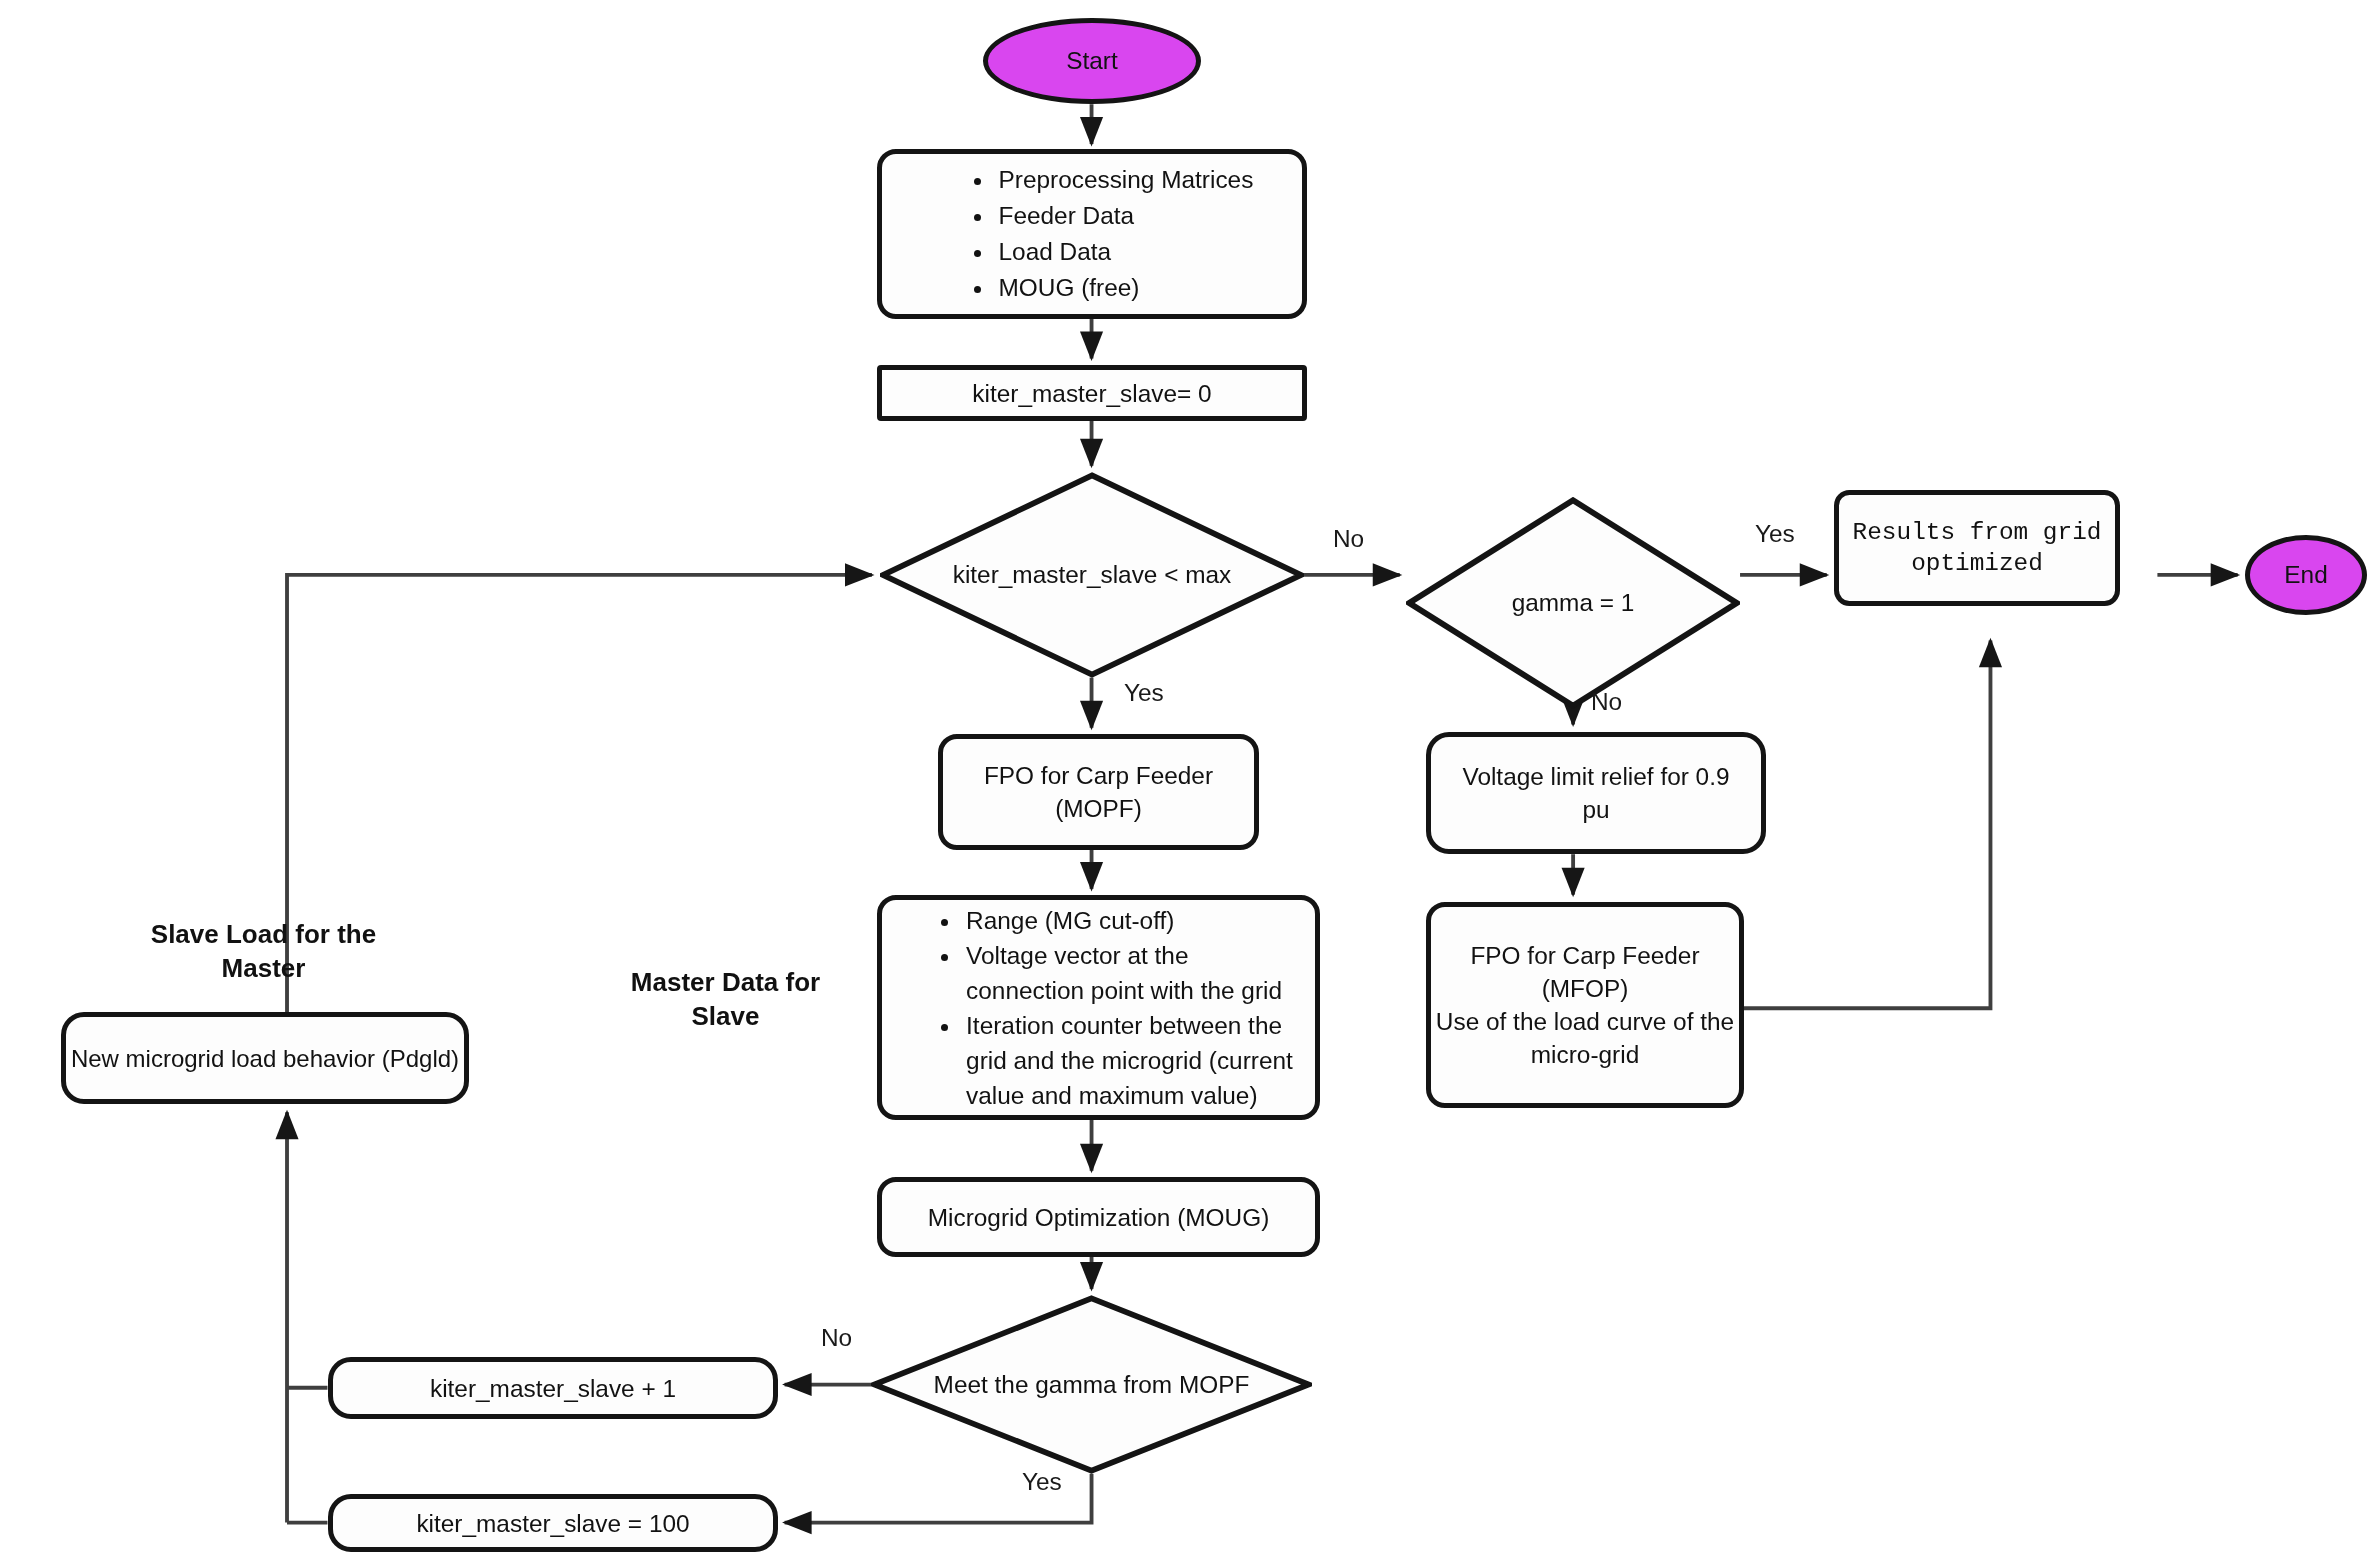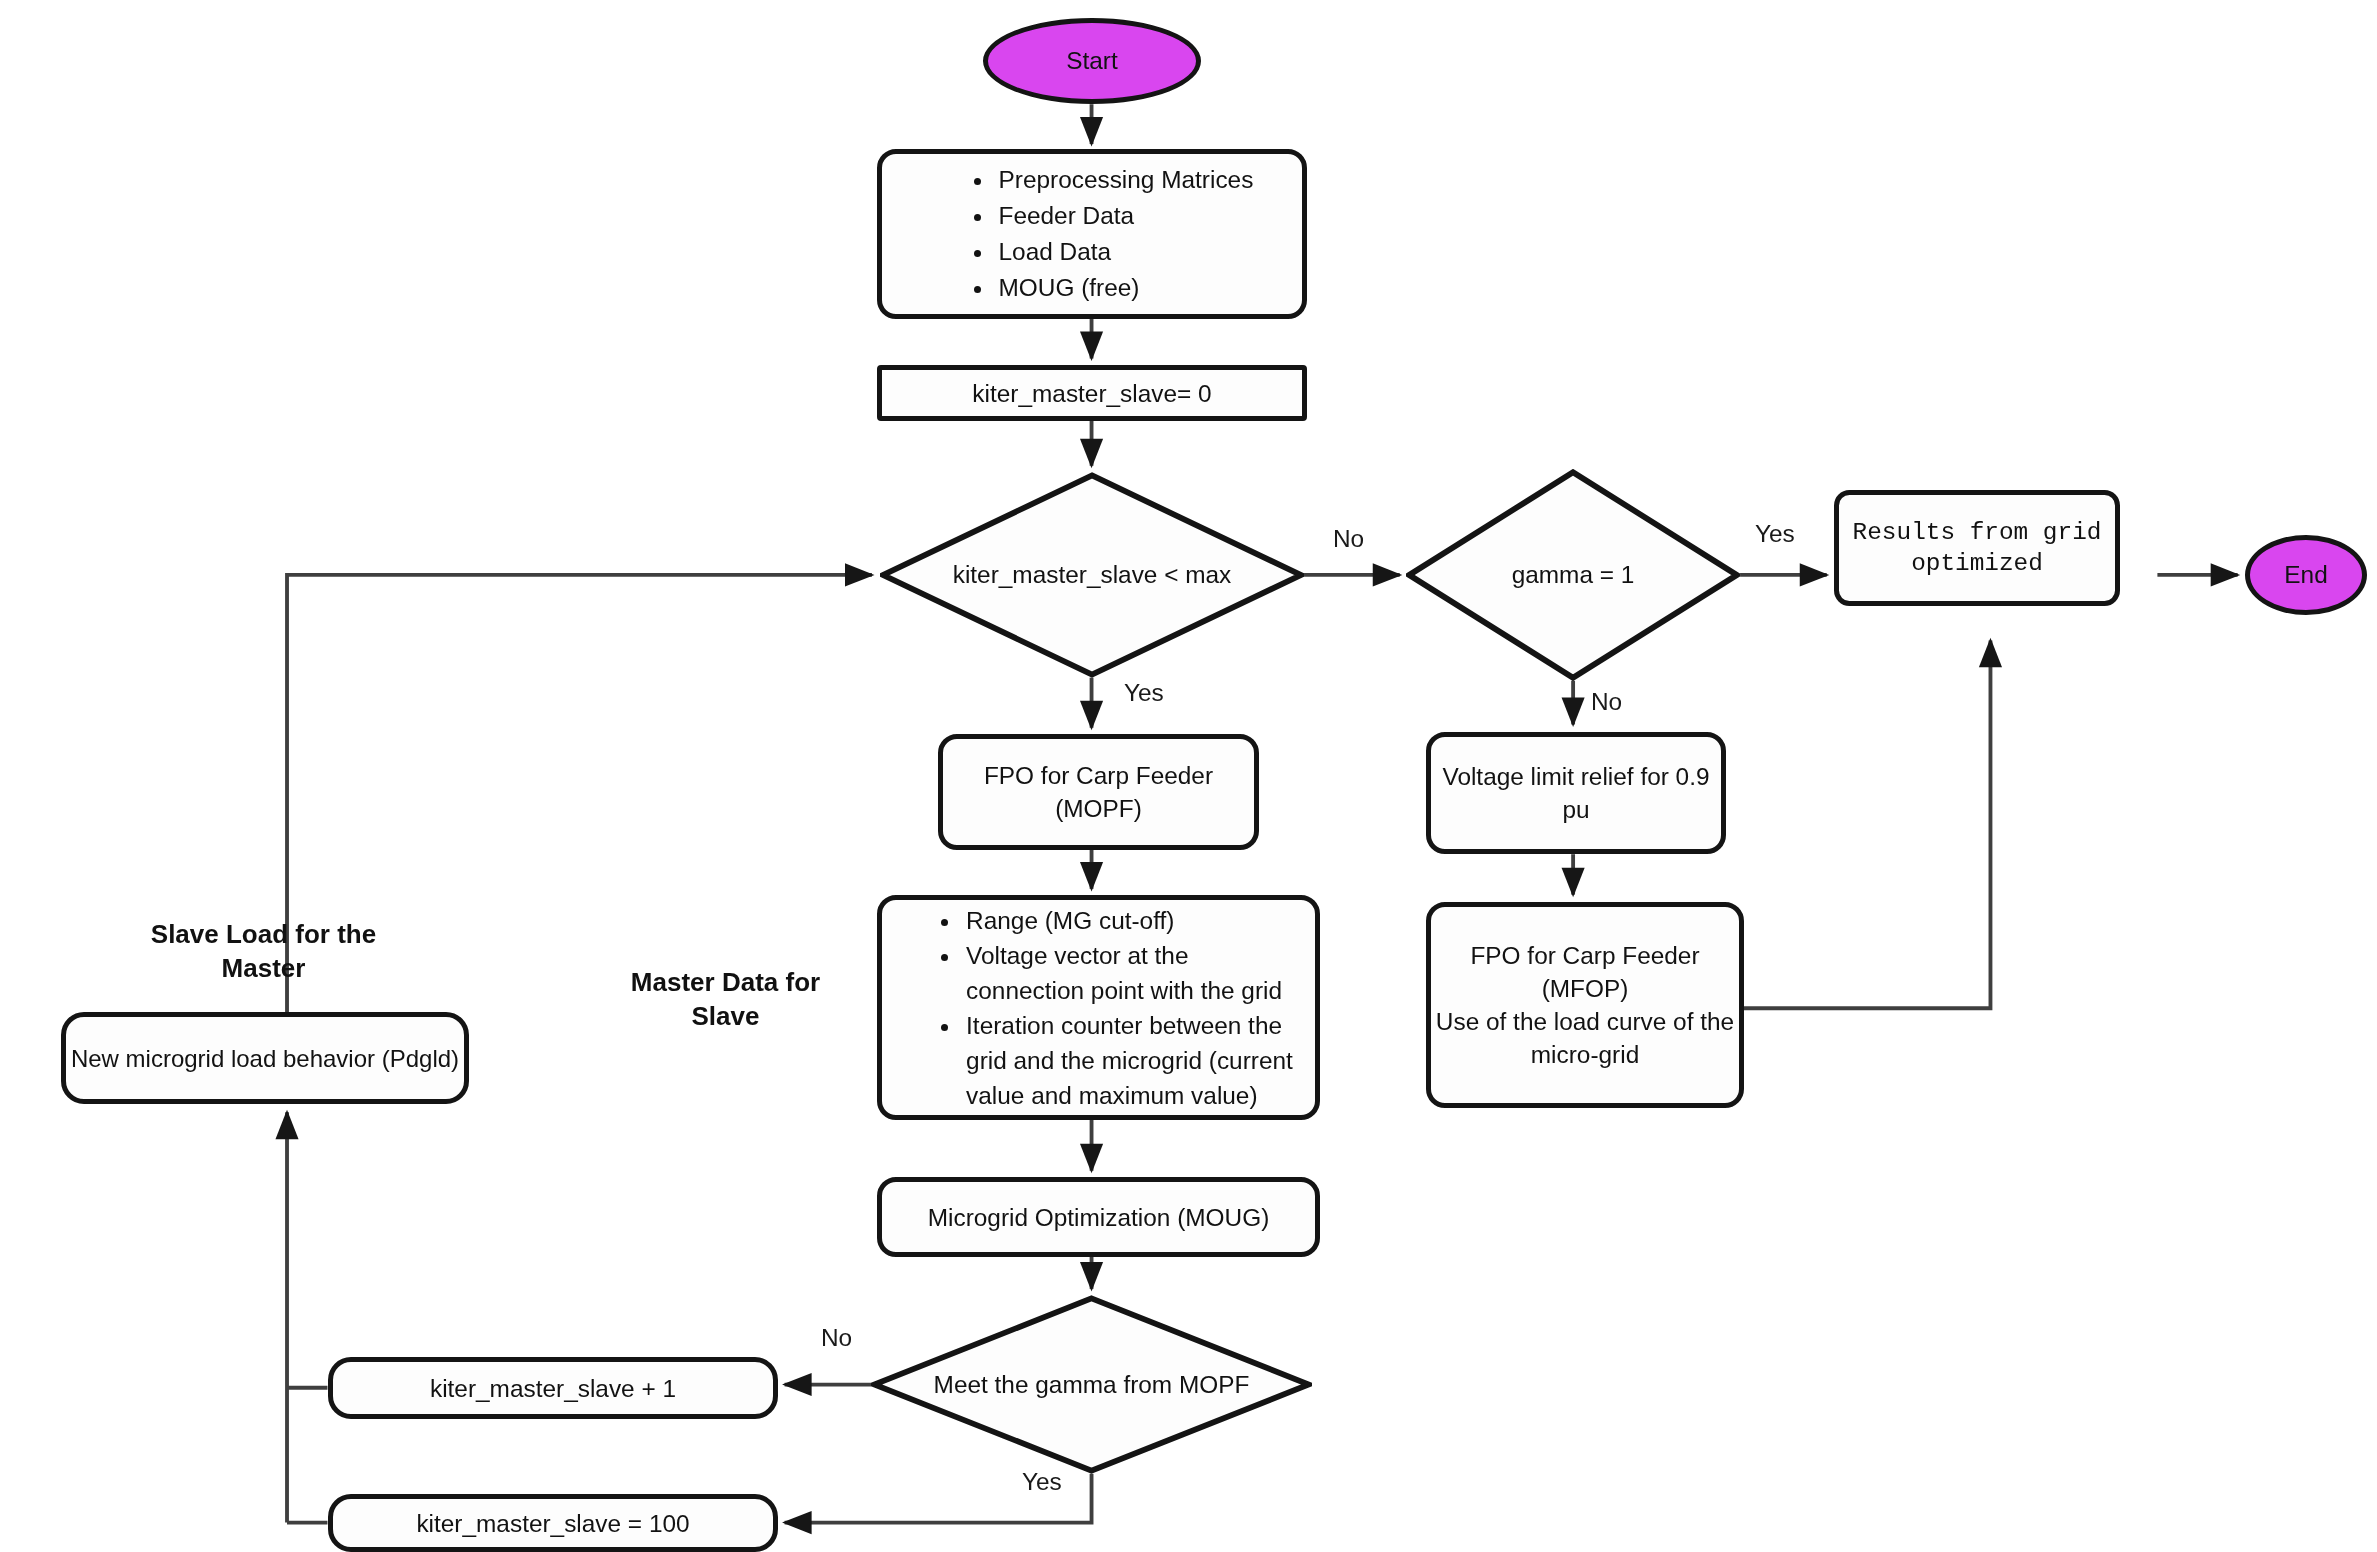--- a/index.html
+++ b/index.html
@@ -110,21 +110,21 @@
     <span>kiter_master_slave= 0</span>
   </div>
 
   <div class="diamond" style="left:880px; top:472px; width:424px; height:206px;">
     <svg viewBox="0 0 660 320">
       <polygon points="330,5 655,160 330,315 5,160" fill="#fdfdfd" stroke="#141414" stroke-width="9"></polygon>
     </svg>
     <span class="lbl">kiter_master_slave &lt; max</span>
   </div>
 
-  <div class="diamond" style="left:1406px; top:469px; width:334px; height:212px;">
+  <div class="diamond" style="left:1406px; top:497px; width:334px; height:212px;">
     <svg viewBox="0 0 520 330">
       <polygon points="260,5 515,165 260,325 5,165" fill="#fdfdfd" stroke="#141414" stroke-width="9"></polygon>
     </svg>
     <span class="lbl">gamma = 1</span>
   </div>
 
   <div class="box" style="left:1834px; top:490px; width:286px; height:116px; border-radius:15.4px;font-family:Liberation Mono, monospace;">
     <span>Results from grid optimized</span>
   </div>
 
@@ -166,21 +166,21 @@
   </div>
 
   <div class="box" style="left:328px; top:1357px; width:450px; height:62px; border-radius:23px;">
     <span>kiter_master_slave + 1</span>
   </div>
 
   <div class="box" style="left:328px; top:1494px; width:450px; height:58px; border-radius:23px;">
     <span>kiter_master_slave = 100</span>
   </div>
 
-  <div class="box tight" style="left:1426px; top:732px; width:300px; height:122px;">
+  <div class="box tight" style="left:1426px; top:732px; width:340px; height:122px;border-radius:23px;">
     <div>
       <span>Voltage limit relief for 0.9</span><br>
       <span>pu</span>
     </div>
   </div>
 
   <div class="box tight" style="left:1426px; top:902px; width:318px; height:206px;">
     <div>
       <span>FPO for Carp Feeder</span><br>
       <span>(MFOP)</span><br>

